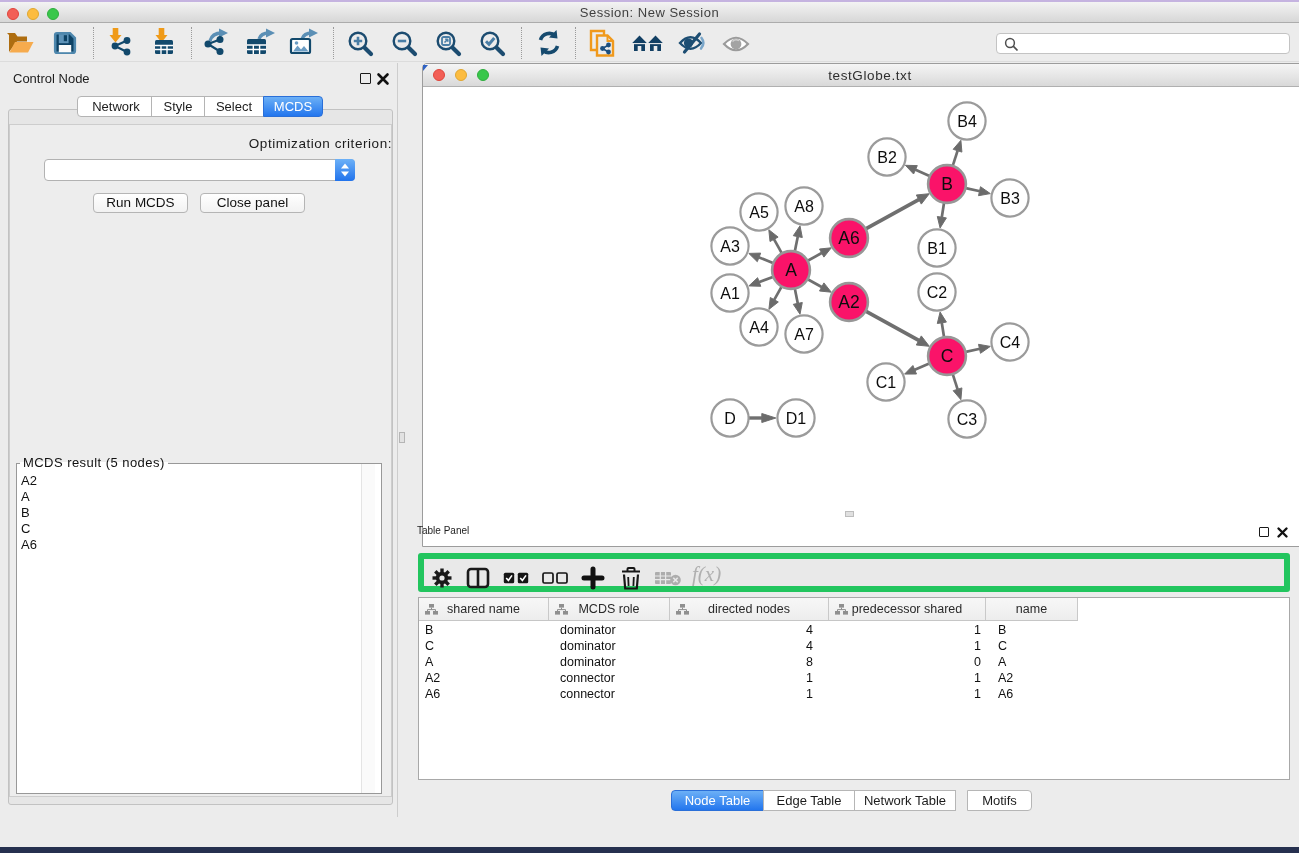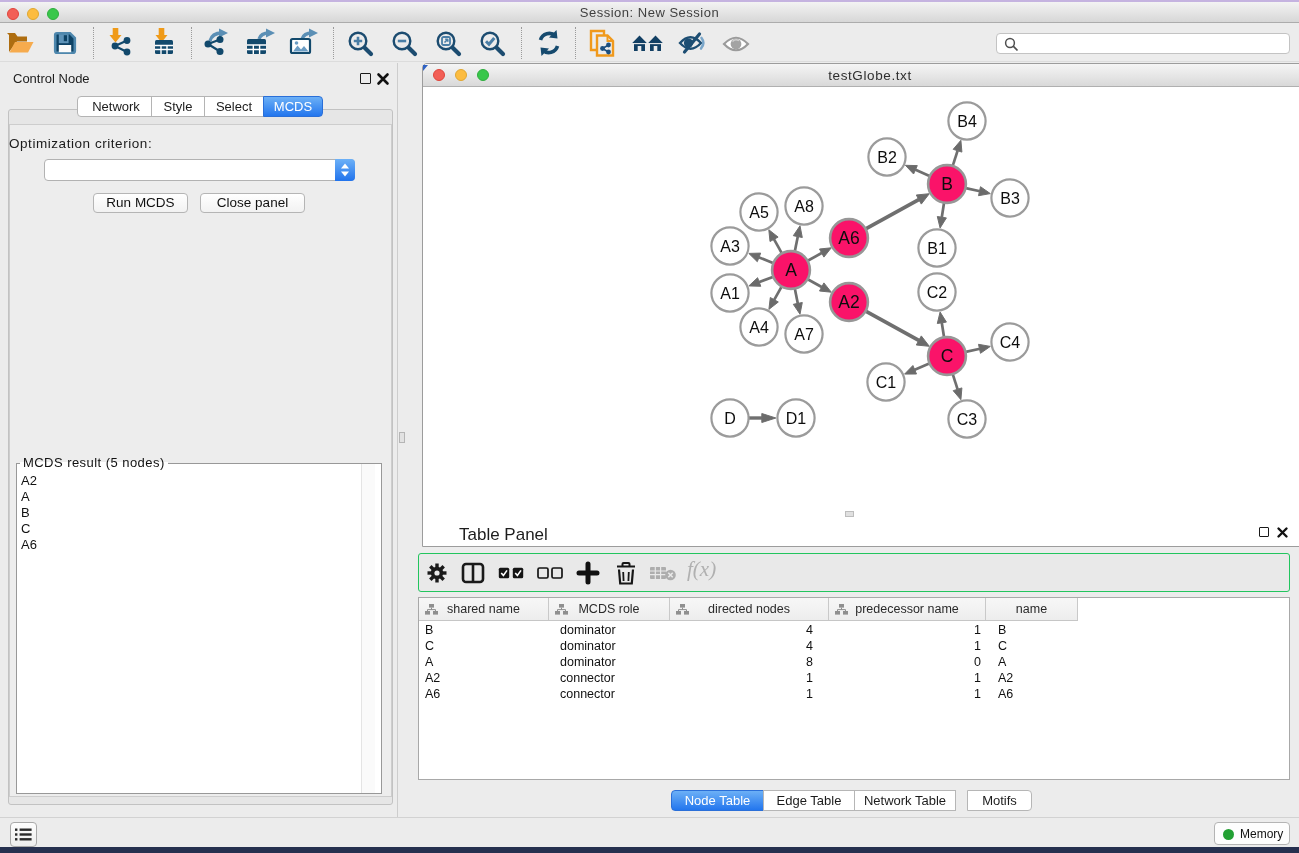--- a/index.html
+++ b/index.html
@@ -20,44 +20,44 @@
 
 #cp-title { left:13px; top:48px; font-size:13px; color:#1d1d1d; }
 .winbox { width:11px; height:11px; border:1.6px solid #1a1a1a; border-radius:1px; }
 #cp-pane { left:8px; top:86px; width:385px; height:696px; background:#e6e6e6;
   border:1px solid #c2c2c2; border-radius:3px; }
 #cp-inner { left:9px; top:101px; width:383px; height:673px; background:#ededed;
   border:1px solid #cdcdcd; }
 .tab { top:73px; height:21px; border:1px solid #b4b4b4; background:#fff;
   font-size:13px; color:#1c1c1c; text-align:center; line-height:19px; }
 .tabsel { background:linear-gradient(#6cb0f6,#2376ee); color:#fff; border-color:#2a6fd8; }
-#optlab { left:9px; top:113px; width:383px; text-align:left; font-size:13.5px; color:#1b1b1b; letter-spacing:0.55px; }
+#optlab { left:9px; top:113px; width:383px; text-align:right; font-size:13.5px; color:#1b1b1b; letter-spacing:0.55px; }
 #combo { left:44px; top:136px; width:311px; height:22px; background:#fff;
   border:1px solid #b2b2b2; border-radius:4px; font-size:13.5px; color:#111; }
 #combo .cap { right:-1px; top:-1px; width:20px; height:22px; border-radius:0 4px 4px 0;
   background:linear-gradient(#6db1f7,#2173ec); }
 .btn { top:170px; height:20px; background:linear-gradient(#ffffff,#f2f2f2);
   border:1px solid #b5b5b5; border-radius:4px; font-size:13.5px; color:#111;
   text-align:center; line-height:18px; }
 #mcdsbox { left:16px; top:440px; width:366px; height:331px; background:#fff; border:1px solid #989898; }
 #mcdslab { left:20px; top:432px; font-size:13px; color:#111; letter-spacing:0.45px; padding:0 3px;
   background:linear-gradient(#ededed 46%,#ffffff 46%); }
 #mcdslist { left:21px; top:450px; font-size:13px; color:#111; line-height:16px; }
 #mcdssb { left:1005px; top:1px; width:14px; height:329px; background:#fafafa; border-left:1px solid #e4e4e4; }
 
 #netwin { left:402px; top:40px; width:896px; height:484px; background:#fff;
   border:1px solid #9c9c9c; border-radius:5px 5px 0 0;margin-left:20px; }
 #nettb { left:0; top:0; width:894px; height:23px; background:linear-gradient(#f5f5f5,#d9d9d9);
   border-bottom:1px solid #b0b0b0; border-radius:5px 5px 0 0; }
 #nettb .title { width:100%; text-align:center; font-size:13.5px; color:#2e2e2e; line-height:23px; letter-spacing:0.6px; }
 .tl2 { width:12px; height:12px; border-radius:50%; top:5px; }
 
-#tp-title { left:417px; top:502px; font-size:17px; color:#1d1d1d;margin-left:42px; }
+#tp-title { left:417px; top:502px; font-size:10px; color:#1d1d1d; }
 #tp-toolbar { left:418px; top:530px; width:872px; height:39px; background:#e9e9e9;
-  border:1px solid #22c55e; border-radius:3px;text-align:right; }
+  border:6px solid #22c55e; border-radius:3px;text-align:right; }
 #tp-table { left:418px; top:574px; width:872px; height:183px; background:#fff; border:1px solid #a8a8a8; }
 #tp-head { left:0; top:0; width:659px; height:23px; background:linear-gradient(#f7f7f7,#ededed);
   border-bottom:1px solid #c6c6c6; }
 .hcell { top:0; height:22px; border-right:1px solid #c9c9c9; font-size:12.5px; color:#2a2a2a;
   text-align:center; line-height:22px; }
 .trow { font-size:12.5px; color:#111; height:16px; }
 .tc { position:absolute; top:0; }
 .bt { top:767px; height:21px; border:1px solid #b6b6b6; background:#fff; font-size:13px;
   color:#1c1c1c; text-align:center; line-height:19px; position:absolute;}
 .btsel { background:linear-gradient(#6cb0f6,#2376ee); color:#fff; border-color:#2a6fd8; }
@@ -401,21 +401,21 @@
           <rect x="8" y="7" width="5" height="3.6" fill="#8f8f8f"></rect>
 <path d="M6.5 3.6 v2 M2.5 7 v-1.4 h8 V7" stroke="#8f8f8f" stroke-width="1" fill="none"></path>
 </svg>
 <div class="abs hcell" style="left:251px;width:159px;">directed nodes</div>
 <svg width="13" height="11" style="left:257px;top:6px" viewBox="0 0 13 11">
 <rect x="4" y="0" width="5" height="3.6" fill="#8f8f8f"></rect>
 <rect x="0" y="7" width="5" height="3.6" fill="#8f8f8f"></rect>
           <rect x="8" y="7" width="5" height="3.6" fill="#8f8f8f"></rect>
 <path d="M6.5 3.6 v2 M2.5 7 v-1.4 h8 V7" stroke="#8f8f8f" stroke-width="1" fill="none"></path>
 </svg>
-<div class="abs hcell" style="left:410px;width:157px;">predecessor name</div>
+<div class="abs hcell" style="left:410px;width:157px;">predecessor shared</div>
 <svg width="13" height="11" style="left:416px;top:6px" viewBox="0 0 13 11">
 <rect x="4" y="0" width="5" height="3.6" fill="#8f8f8f"></rect>
 <rect x="0" y="7" width="5" height="3.6" fill="#8f8f8f"></rect>
           <rect x="8" y="7" width="5" height="3.6" fill="#8f8f8f"></rect>
 <path d="M6.5 3.6 v2 M2.5 7 v-1.4 h8 V7" stroke="#8f8f8f" stroke-width="1" fill="none"></path>
 </svg>
 <div class="abs hcell" style="left:567px;width:92px;">name</div>
       </div>
   <div class="abs trow" style="left:0;top:25px;width:870px;">
 <span class="tc" style="left:6px">B</span>
@@ -451,31 +451,13 @@
 <span class="tc" style="left:251px;width:143px;text-align:right">1</span>
 <span class="tc" style="left:410px;width:152px;text-align:right">1</span>
 <span class="tc" style="left:579px">A6</span>
       </div>
 </div>
 <div class="bt btsel" style="left:671px;width:93px;border-radius:4px 0 0 4px;">Node Table</div>
 <div class="bt" style="left:763px;width:92px;">Edge Table</div>
 <div class="bt" style="left:854px;width:102px;">Network Table</div>
 <div class="bt" style="left:967px;width:65px;border-radius:0 4px 4px 0;">Motifs</div>
 
-<div class="abs" id="statusbar">
-  <div class="abs" style="left:10px;top:4px;width:27px;height:25px;background:linear-gradient(#fdfdfd,#ededed);border:1px solid #a9a9a9;border-radius:4px;">
-    <svg width="17" height="13" style="left:4px;top:5px" viewBox="0 0 17 13">
-      <g fill="#2a2a2a">
-            <rect x="0" y="0.5" width="2.4" height="2.4"></rect>
-            <rect x="0" y="5.3" width="2.4" height="2.4"></rect>
-            <rect x="0" y="10.1" width="2.4" height="2.4"></rect>
-      <rect x="4.6" y="0.5" width="12" height="2.4"></rect>
-            <rect x="4.6" y="5.3" width="12" height="2.4"></rect>
-            <rect x="4.6" y="10.1" width="12" height="2.4"></rect>
-          </g>
-    </svg>
-  </div>
-  <div class="abs" id="memb">
-    <div class="abs" style="left:8px;top:6px;width:11px;height:11px;border-radius:50%;background:#22a033;"></div>
-    <div class="abs" style="left:25px;top:4px;">Memory</div>
-  </div>
-</div>
 </div>
 
 </body></html>

